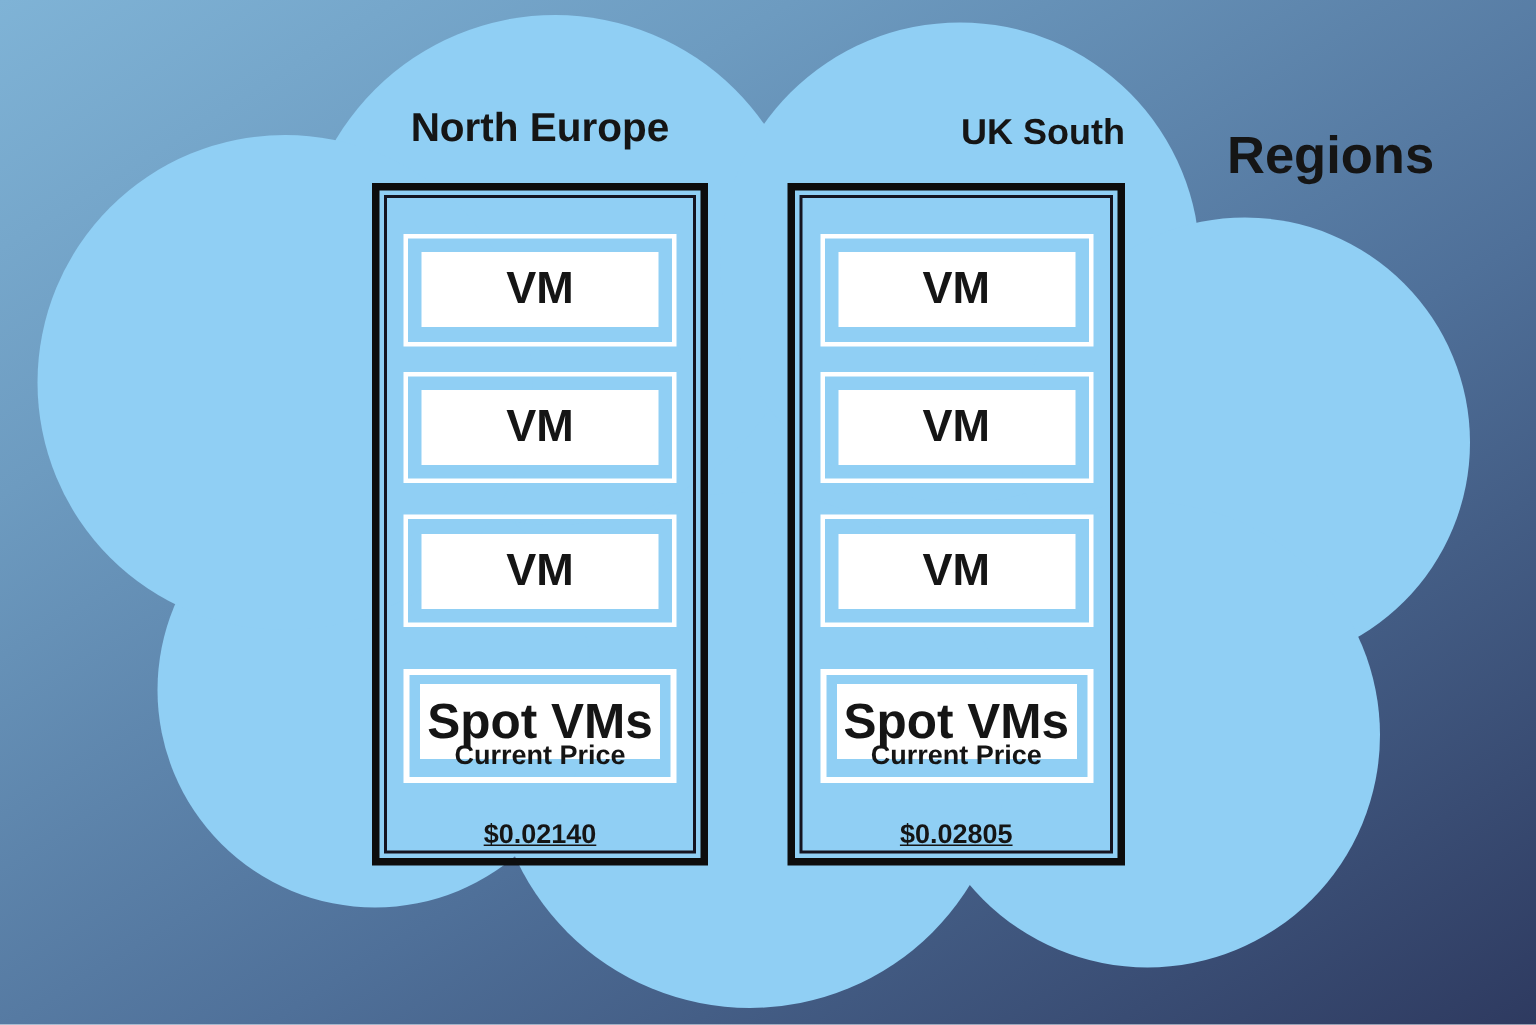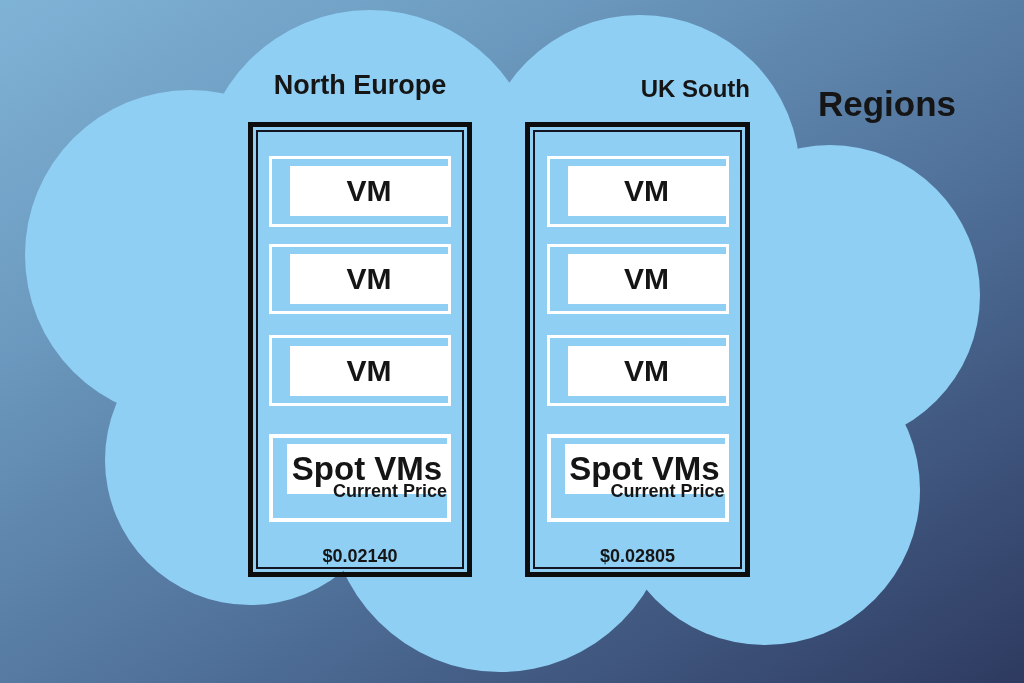--- a/index.html
+++ b/index.html
@@ -29,53 +29,54 @@
   .region-frame {
     box-sizing:border-box;
     border:2px solid #141420;
     height:100%;
     display:flex; flex-direction:column; align-items:center;
   }
   .vm-outer {
     box-sizing:border-box;
     width:182px; height:76px;
     border:3px solid #FFFFFF;
-    display:flex; align-items:center; justify-content:flex-end;
+    display:flex; align-items:center; justify-content:center;
   }
   .vm-outer.first { margin-top:24px; }
   .vm-outer.m17 { margin-top:17px; }
   .vm-outer.m21 { margin-top:21px; }
   .vm-fill {
     width:158px; height:50px; background:#FFFFFF;
     display:flex; align-items:center; justify-content:center;
     font-size:30px; font-weight:700;
   }
   .spot-outer {
     box-sizing:border-box;
     width:182px; margin-top:28px;
     border:4px solid #FFFFFF;
-    padding:6px 0 16px 0;
-    display:flex; flex-direction:column; align-items:flex-end;
+    padding:6px 0 4px 0;
+    display:flex; flex-direction:column; align-items:center;
   }
   .spot-fill {
     width:160px; height:50px; background:#FFFFFF;
     display:flex; align-items:center; justify-content:center;
     font-size:33px; font-weight:700;
     white-space:nowrap;
   }
   .current-price {
     margin-top:-13px;
     position:relative;
     font-size:18px; font-weight:700;
     text-align:center;
   }
   .spot-price {
     margin-top:24px;
     font-size:18px; font-weight:700;
     text-align:center;
+    text-decoration:underline;
   }
 </style>
 </head>
 <body>
 
 <div class="stage">
 
   <svg class="cloud-svg" viewBox="0 0 1024 683" aria-hidden="true">
     <g fill="#90CFF4">
       <ellipse cx="510" cy="350" rx="330" ry="240"></ellipse>

